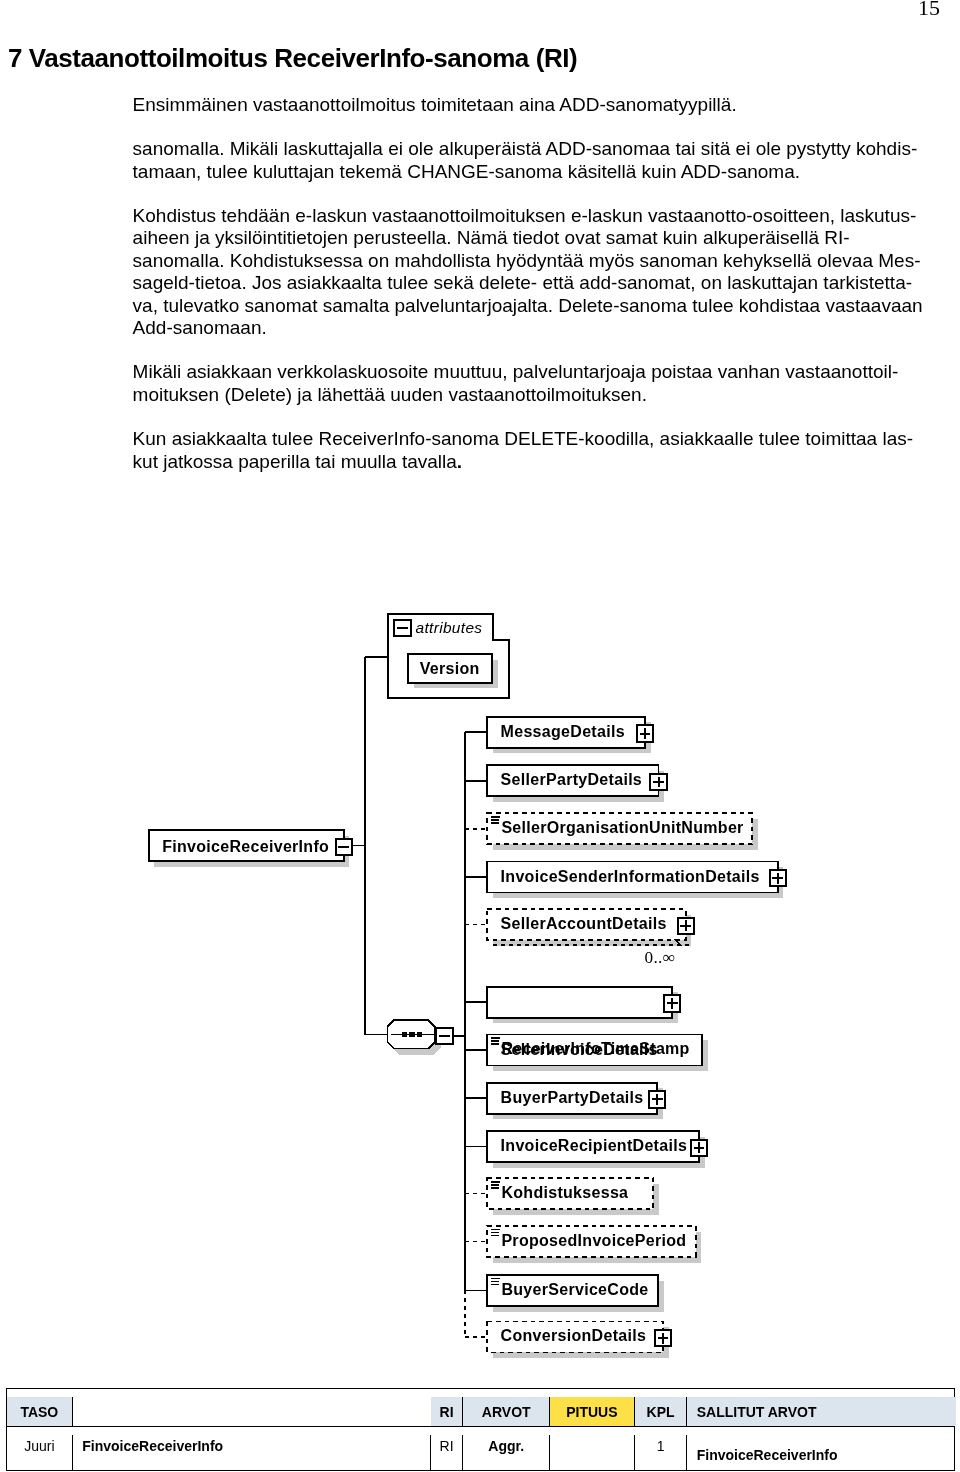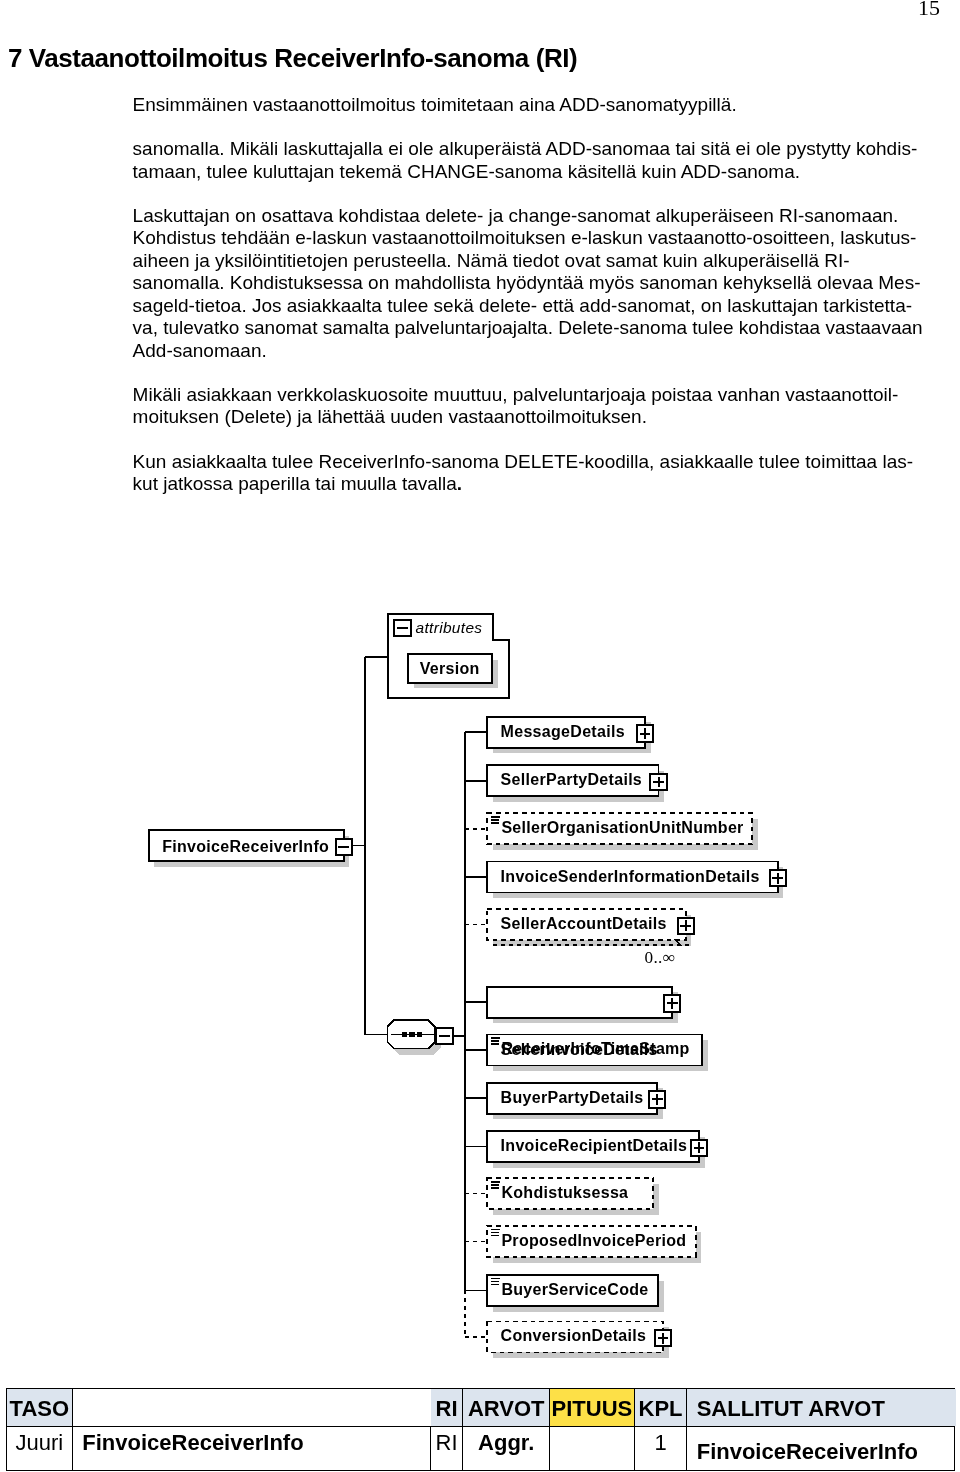--- a/index.html
+++ b/index.html
@@ -24,22 +24,22 @@
   .attr-label{font-style:italic;font-weight:normal;font-size:15.5px;}
   .ver-label{font-size:16px;}
   .root-label{font-size:16px;}
   .card-label{position:absolute;font-size:17.2px;line-height:16px;
        font-family:"Liberation Serif",serif;letter-spacing:0.3px;white-space:nowrap;}
   
   .spec{position:absolute;left:5.8px;top:1388.2px;width:948.8px;height:82.6px;
         box-sizing:border-box;border:1.8px solid #000;}
   .spec .thead{position:absolute;left:0;top:0;width:100%;height:37.9px;}
   .spec .tbody{position:absolute;left:0;top:37.9px;width:100%;height:42.9px;}
-  .spec .cell{position:absolute;top:0;bottom:0;box-sizing:border-box;
-        border-right:1.8px solid #000;font-size:22px;white-space:nowrap;overflow:hidden;}
+  .spec .cell{position:absolute;top:8px;bottom:0;box-sizing:border-box;
+        border-right:1.8px solid #000;font-size:14px;white-space:nowrap;overflow:hidden;}
   .spec .thead .cell{background:#dce4ee;font-weight:bold;}
   .spec .thead{border-bottom:1.8px solid #000;box-sizing:border-box;}
   .spec .cell:last-child{border-right:none;}
   .spec .cell > span{position:absolute;left:9.4px;top:6.5px;}
   .spec .cell.ctr > span{left:0;right:0;text-align:center;}
   .spec .tbody .cell > span{top:3.1px;}
   .spec .tbody .cell.mid > span{top:12.2px;}
   .spec .b{font-weight:bold;}
 </style>
 </head>
@@ -50,21 +50,20 @@
 
 <div class="body-col">
   <p>
     <span class="ln">Ensimmäinen vastaanottoilmoitus toimitetaan aina ADD-sanomatyypillä.</span>
   </p>
   <p>
     <span class="ln">sanomalla. Mikäli laskuttajalla ei ole alkuperäistä ADD-sanomaa tai sitä ei ole pystytty kohdis-</span>
     <span class="ln">tamaan, tulee kuluttajan tekemä CHANGE-sanoma käsitellä kuin ADD-sanoma.</span>
   </p>
   <p>
-    <span class="ln">Laskuttajan on osattava kohdistaa delete- ja change-sanomat alkuperäiseen RI-sanomaan.</span>
     <span class="ln">Kohdistus tehdään e-laskun vastaanottoilmoituksen e-laskun vastaanotto-osoitteen, laskutus-</span>
     <span class="ln">aiheen ja yksilöintitietojen perusteella. Nämä tiedot ovat samat kuin alkuperäisellä RI-</span>
     <span class="ln">sanomalla. Kohdistuksessa on mahdollista hyödyntää myös sanoman kehyksellä olevaa Mes-</span>
     <span class="ln">sageld-tietoa. Jos asiakkaalta tulee sekä delete- että add-sanomat, on laskuttajan tarkistetta-</span>
     <span class="ln">va, tulevatko sanomat samalta palveluntarjoajalta. Delete-sanoma tulee kohdistaa vastaavaan</span>
     <span class="ln">Add-sanomaan.</span>
   </p>
   <p>
     <span class="ln">Mikäli asiakkaan verkkolaskuosoite muuttuu, palveluntarjoaja poistaa vanhan vastaanottoil-</span>
     <span class="ln">moituksen (Delete) ja lähettää uuden vastaanottoilmoituksen.</span>

